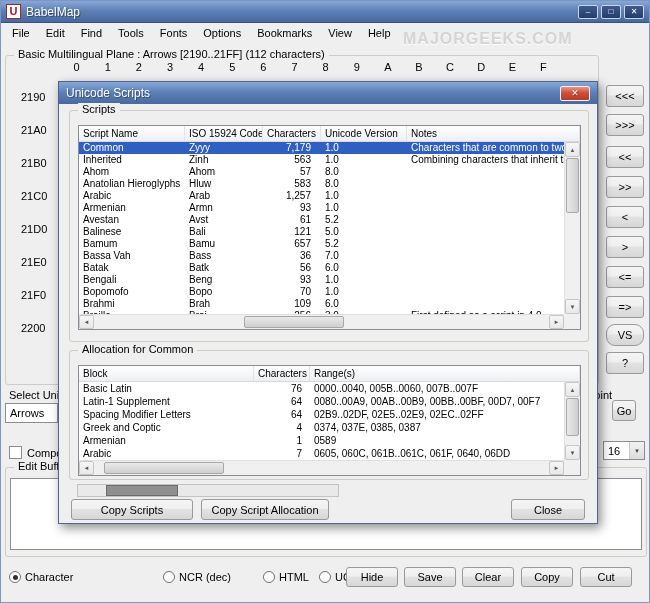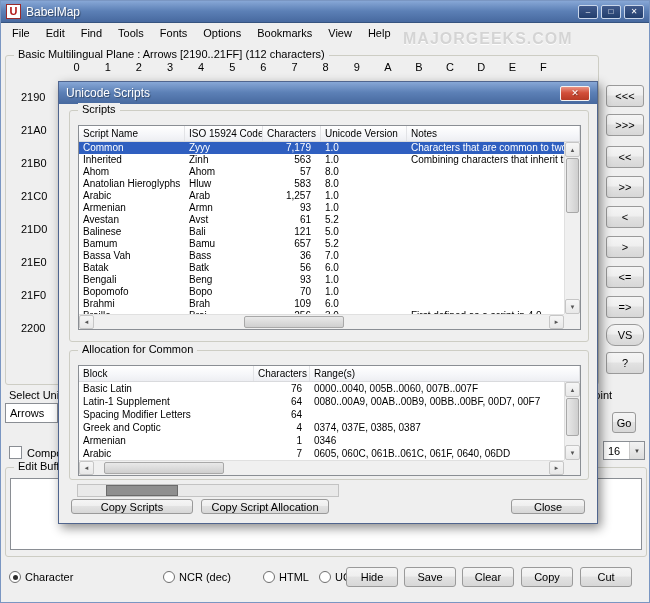--- a/index.html
+++ b/index.html
@@ -32,21 +32,21 @@
 
   
   .btn{background:linear-gradient(180deg,#F5F5F5,#EFEFEF 45%,#E2E2E2 50%,#D7D7D7);border:1px solid #9A9A9A;border-radius:3px;display:flex;align-items:center;justify-content:center;font-size:11px;cursor:default}
   .nav-btn{position:absolute;left:605px;width:38px;height:22px}
   .bottom-btn{position:absolute;top:566px;width:52px;height:20px}
 
   .label{position:absolute;font-size:11px;white-space:nowrap}
   .select-label{left:8px;top:388px}
   .point-label{left:586px;top:388px}
   .compose-label{left:26px;top:446px}
-  .go-btn{position:absolute;left:611px;top:411px;width:24px;height:21px}
+  .go-btn{position:absolute;left:611px;top:399px;width:24px;height:21px}
 
   .combo{position:absolute;background:#FFF;border:1px solid #8A8E94;display:flex;align-items:center;padding-left:4px;overflow:hidden;font-size:11px}
   .block-combo{left:4px;top:402px;width:53px;height:20px}
   .size-combo{left:602px;top:440px;width:42px;height:19px}
   .combo .arrow{margin-left:auto;width:15px;height:100%;display:flex;align-items:center;justify-content:center;font-size:6px;color:#444;background:linear-gradient(180deg,#F2F2F2,#DCDCDC);border-left:1px solid #C9C9C9}
 
   .checkbox{position:absolute;left:8px;top:445px;width:13px;height:13px;background:#FFF;border:1px solid #8A8E94}
 
   .editbuffer-box{left:4px;top:466px;width:642px;height:90px}
   .textarea{position:absolute;left:4px;top:10px;right:4px;bottom:6px;background:#FFF;border:1px solid #8A8E94}
@@ -87,21 +87,21 @@
   .sb-spacer{flex:1}
   .hscroll{position:absolute;left:0;right:16px;bottom:0;height:15px;background:#F0F0F0;border-top:1px solid #E0E0E0;display:flex;align-items:stretch}
   .hscroll .sb-btn{width:15px;height:100%;line-height:13px}
   .hthumb{flex:none;margin:1px;width:100px;background:linear-gradient(180deg,#E9E9E9,#CFCFCF);border:1px solid #A8A8A8;border-radius:2px}
   .s-hthumb{margin-left:150px}
   .a-hthumb{margin-left:10px;width:120px}
   .sb-corner{position:absolute;right:0;bottom:0;width:16px;height:15px;background:#F0F0F0}
   .loose-scroll{position:absolute;left:18px;top:402px;width:262px;height:13px;background:#E9E9E9;border:1px solid #C3C3C3}
   .loose-thumb{position:absolute;left:28px;top:0;width:72px;height:100%;background:#8F8F8F;border:1px solid #6B6B6B}
 
-  .dlg-btn{position:absolute;top:417px;height:15px}
+  .dlg-btn{position:absolute;top:417px;height:21px}
   .dlg-btn.b1{left:12px;width:122px}
   .dlg-btn.b2{left:142px;width:128px}
   .dlg-btn.b3{right:12px;width:74px}
 </style>
 </head>
 <body>
 
 <div class="window">
 
   <div class="titlebar">
@@ -378,30 +378,31 @@
               <span class="c2">0000..0040, 005B..0060, 007B..007F</span>
             </div>
             <div class="lv-row">
               <span class="c0">Latin-1 Supplement</span>
               <span class="c1">64</span>
               <span class="c2">0080..00A9, 00AB..00B9, 00BB..00BF, 00D7, 00F7</span>
             </div>
             <div class="lv-row">
               <span class="c0">Spacing Modifier Letters</span>
               <span class="c1">64</span>
+              <span class="c2">02B9..02DF, 02E5..02E9, 02EC..02FF</span>
             </div>
             <div class="lv-row">
               <span class="c0">Greek and Coptic</span>
               <span class="c1">4</span>
               <span class="c2">0374, 037E, 0385, 0387</span>
             </div>
             <div class="lv-row">
               <span class="c0">Armenian</span>
               <span class="c1">1</span>
-              <span class="c2">0346</span>
+              <span class="c2">0589</span>
             </div>
             <div class="lv-row">
               <span class="c0">Arabic</span>
               <span class="c1">7</span>
               <span class="c2">0605, 060C, 061B..061C, 061F, 0640, 06DD</span>
             </div>
             <div class="lv-row">
               <span class="c0">Devanagari</span>
               <span class="c1">2</span>
               <span class="c2">0964..0965</span>

